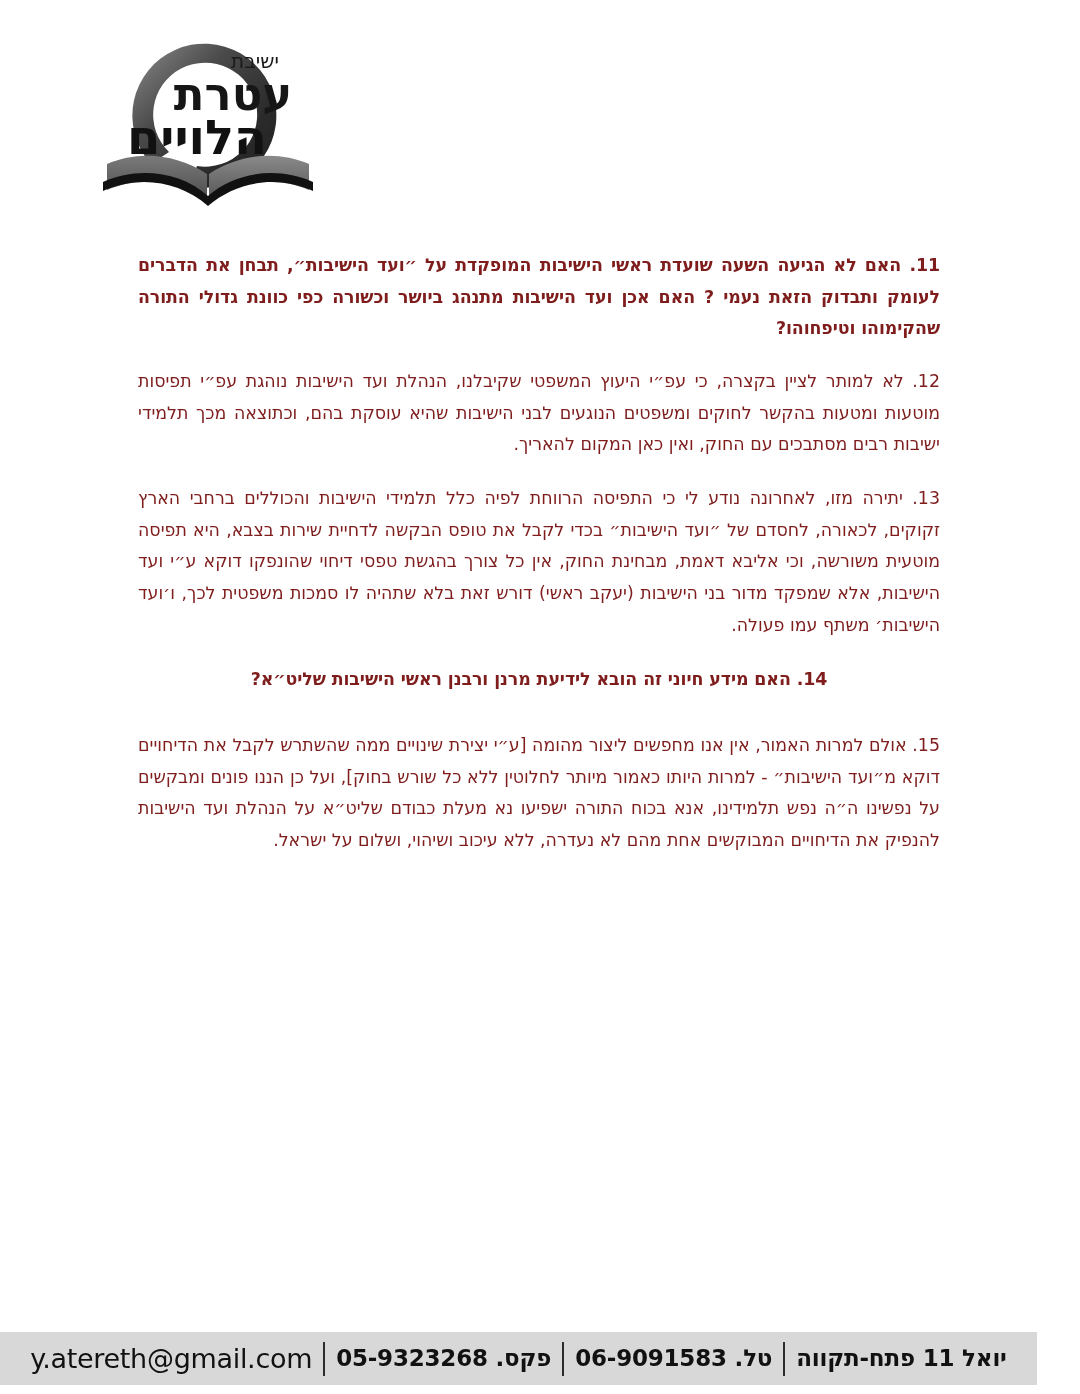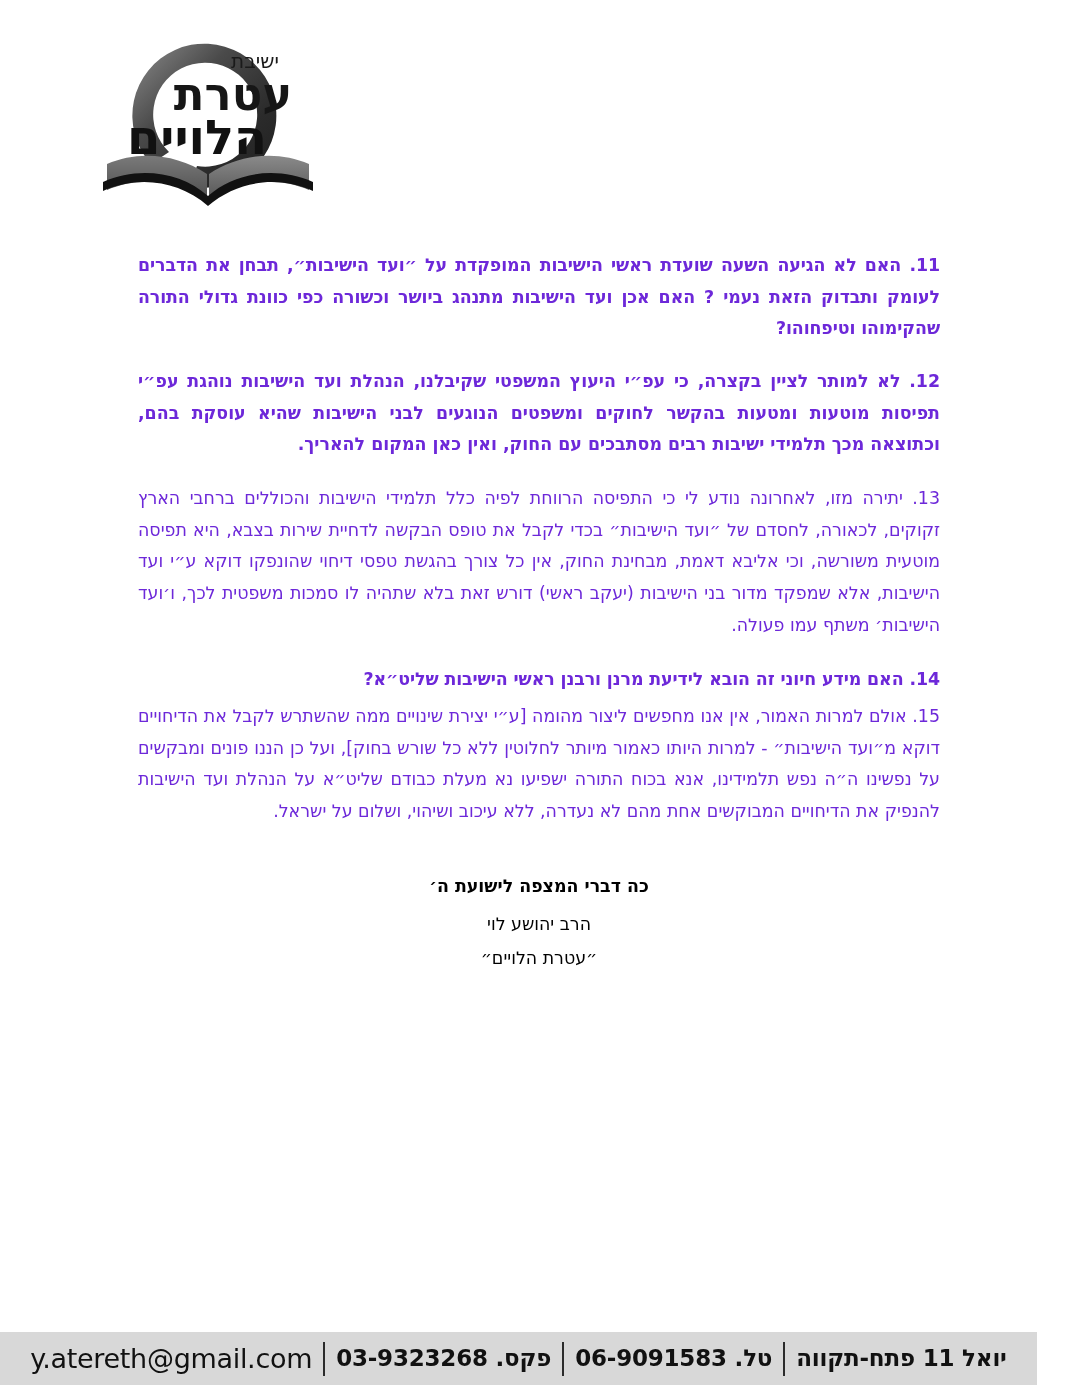--- a/index.html
+++ b/index.html
@@ -32,35 +32,36 @@
     position: absolute;
     top: 250px;
     right: 140px;
     left: 138px;
     direction: rtl;
     text-align: justify;
   }
   .para {
     font-size: 17.4px;
     line-height: 1.82;
-    color: #6d28d9;
+    color: #7f1d1d;
     margin: 0 0 17px 0;
     text-align: justify;
     text-justify: inter-word;
   }
   .para:last-child { margin-bottom: 0; }
   .para.bold {
     font-weight: bold;
     letter-spacing: -0.1px;
   }
   .para.q11 { margin-bottom: 21px; }
-  .para.q12 { margin-bottom: 22px; font-weight: bold; }
+  .para.q12 { margin-bottom: 22px; }
   .para.q13 { margin-bottom: 23px; }
   .para.q14 {
-    margin-bottom: 5px;
+    margin-bottom: 34px;
+    text-align: center;
     text-indent: 0;
   }
   .para.q15 { margin-bottom: 42px; }
 
   
   .closing {
     direction: rtl;
     text-align: center;
     margin-top: 4px;
   }
@@ -158,31 +159,25 @@
   </svg>
 </div>
 
 <main class="letter">
   <p class="para bold q11">11. האם לא הגיעה השעה שועדת ראשי הישיבות המופקדת על ״ועד הישיבות״, תבחן את הדברים לעומק ותבדוק הזאת נעמי ? האם אכן ועד הישיבות מתנהג ביושר וכשורה כפי כוונת גדולי התורה שהקימוהו וטיפחוהו?</p>
   <p class="para q12">12. לא למותר לציין בקצרה, כי עפ״י היעוץ המשפטי שקיבלנו, הנהלת ועד הישיבות נוהגת עפ״י תפיסות מוטעות ומטעות בהקשר לחוקים ומשפטים הנוגעים לבני הישיבות שהיא עוסקת בהם, וכתוצאה מכך תלמידי ישיבות רבים מסתבכים עם החוק, ואין כאן המקום להאריך.</p>
   <p class="para q13">13. יתירה מזו, לאחרונה נודע לי כי התפיסה הרווחת לפיה כלל תלמידי הישיבות והכוללים ברחבי הארץ זקוקים, לכאורה, לחסדם של ״ועד הישיבות״ בכדי לקבל את טופס הבקשה לדחיית שירות בצבא, היא תפיסה מוטעית משורשה, וכי אליבא דאמת, מבחינת החוק, אין כל צורך בהגשת טפסי דיחוי שהונפקו דוקא ע״י ועד הישיבות, אלא שמפקד מדור בני הישיבות (יעקב ראשי) דורש זאת בלא שתהיה לו סמכות משפטית לכך, ו׳ועד הישיבות׳ משתף עמו פעולה.</p>
   <p class="para bold q14">14. האם מידע חיוני זה הובא לידיעת מרנן ורבנן ראשי הישיבות שליט״א?</p>
   <p class="para q15">15. אולם למרות האמור, אין אנו מחפשים ליצור מהומה [ע״י יצירת שינויים ממה שהשתרש לקבל את הדיחויים דוקא מ״ועד הישיבות״ - למרות היותו כאמור מיותר לחלוטין ללא כל שורש בחוק], ועל כן הננו פונים ומבקשים על נפשינו ה״ה נפש תלמידינו, אנא בכוח התורה ישפיעו נא מעלת כבודם שליט״א על הנהלת ועד הישיבות להנפיק את הדיחויים המבוקשים אחת מהם לא נעדרה, ללא עיכוב ושיהוי, ושלום על ישראל.</p>
 
-  <div class="closing">
-    <div class="sig-line bold">כה דברי המצפה לישועת ה׳</div>
-    <div class="sig-spacer"></div>
-    <div class="sig-line">הרב יהושע לוי</div>
-    <div class="sig-line">״עטרת הלויים״</div>
-  </div>
 </main>
 
 <footer class="footer-band">
   <div class="footer-inner">
     <span class="footer-seg">יואל 11 פתח-תקווה</span>
     <span class="footer-sep"></span>
     <span class="footer-seg">טל. 06-9091583</span>
     <span class="footer-sep"></span>
-    <span class="footer-seg">פקס. 03-9323268</span>
+    <span class="footer-seg">פקס. 05-9323268</span>
     <span class="footer-sep"></span>
     <span class="footer-seg footer-email">y.atereth@gmail.com</span>
   </div>
 </footer>
 
 </body></html>

